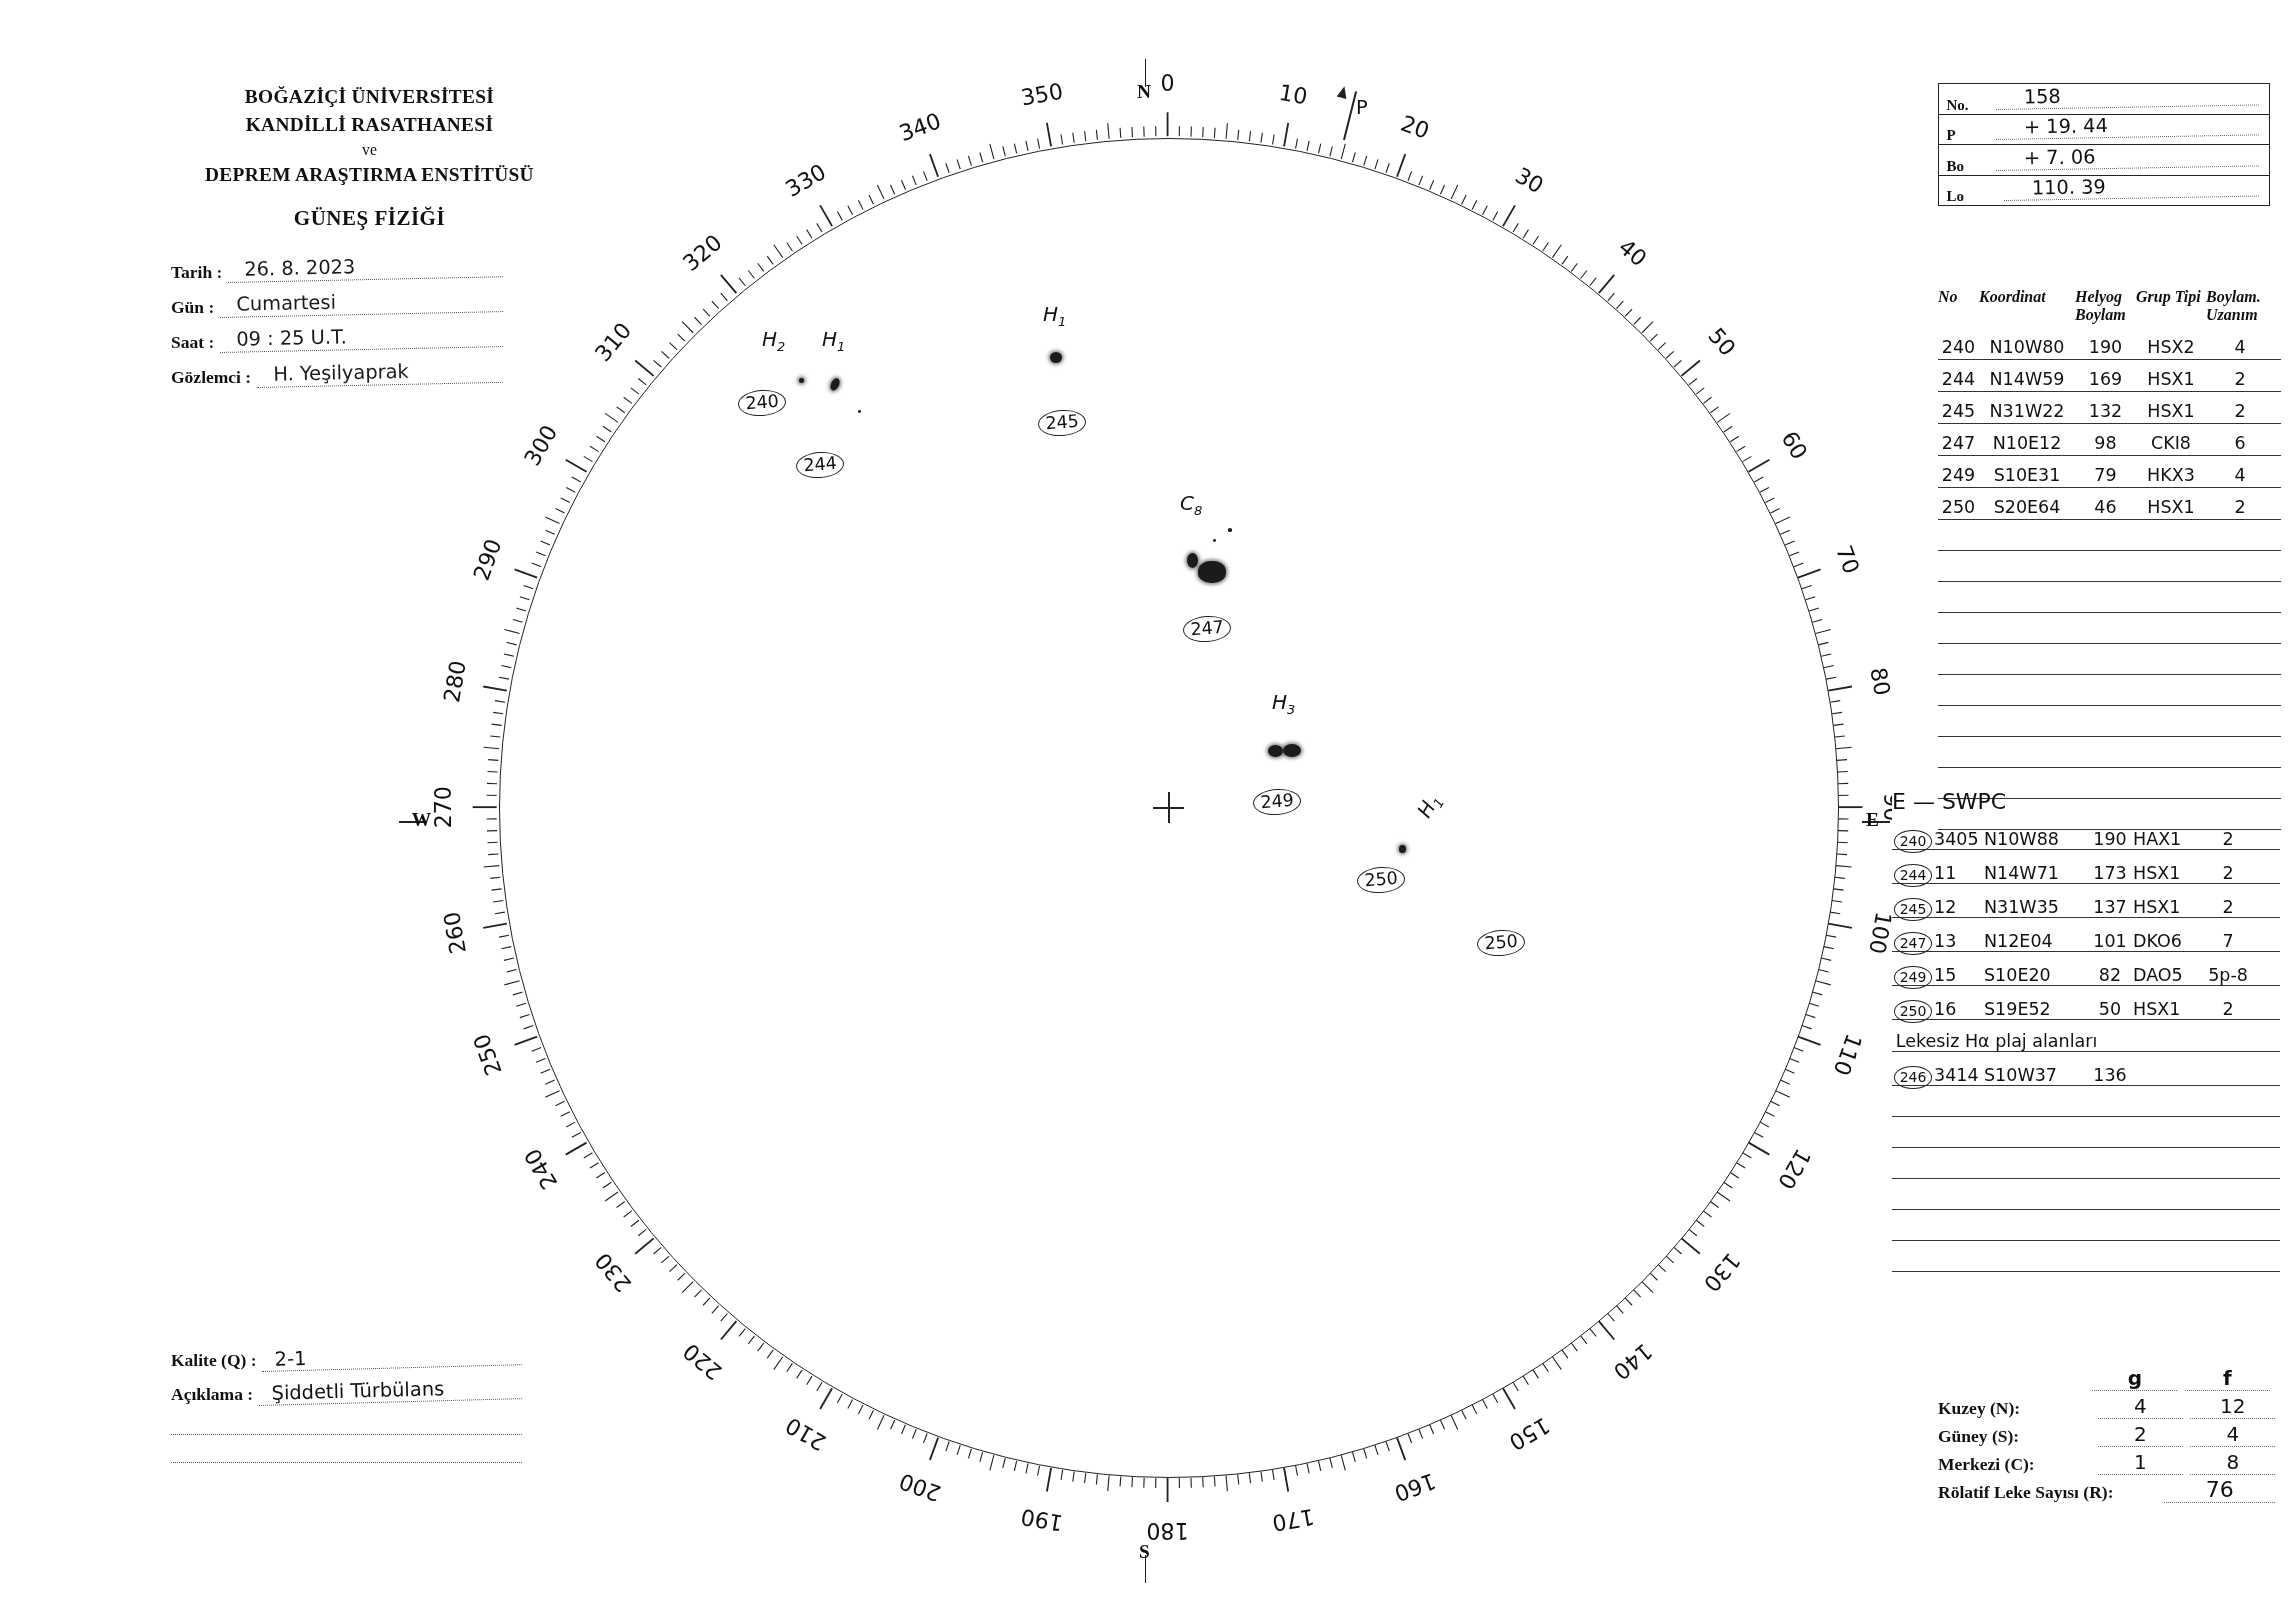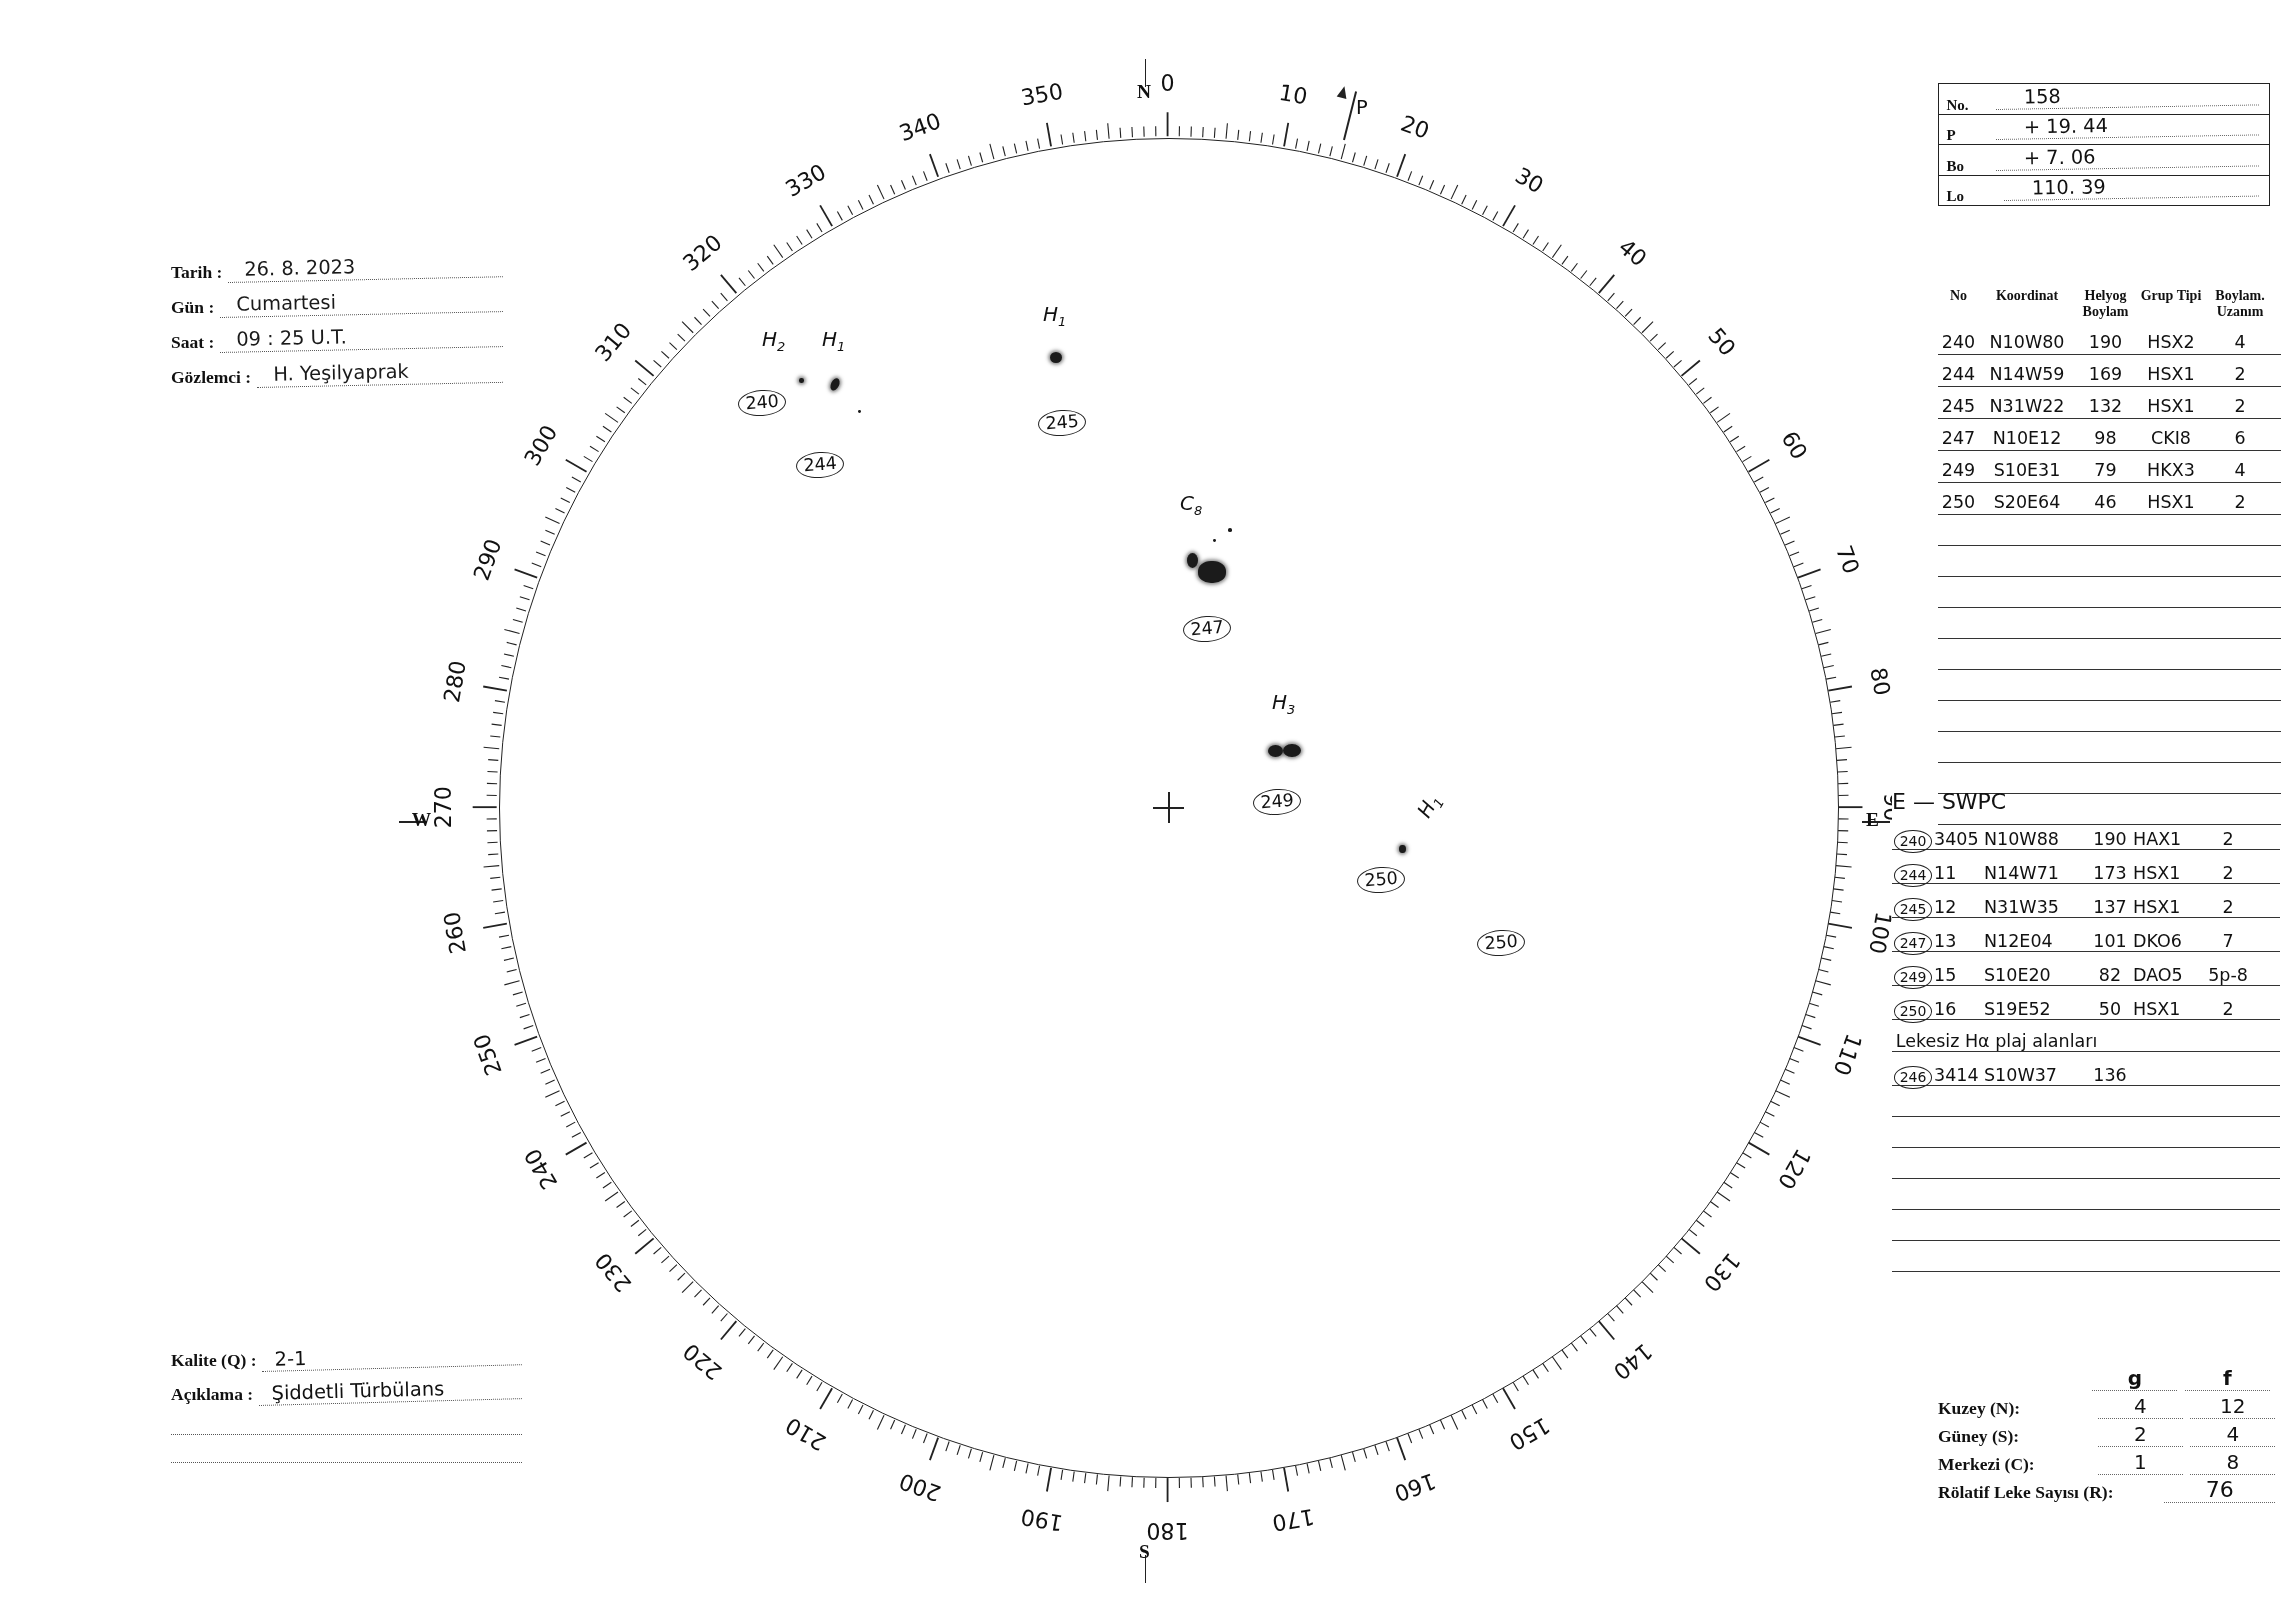--- a/index.html
+++ b/index.html
@@ -78,21 +78,21 @@
   .rpanel{position:absolute;left:1938px;top:83px;width:332px;}
   .idbox{border:1.3px solid #222;width:330px;}
   .idrow{display:flex;align-items:flex-end;height:29.5px;border-bottom:1px solid #222;}
   .idrow:last-child{border-bottom:none;gap:8px;}
   .idlab{font-weight:bold;font-size:15px;width:50px;padding-left:7.4px;}
   .idval{flex:1;font-family:"DejaVu Sans",sans-serif;font-size:19.4px;
         border-bottom:0.9px dotted #666;margin:0 9.2px 3.7px 0;padding-left:28px;
         transform:rotate(-1deg);transform-origin:left bottom;}
 
   .tbl{position:absolute;left:1938px;top:288px;width:343px;}
-  .thead{display:flex;font-size:14px;font-weight:bold;text-align:center;line-height:1.15;}
+  .thead{display:flex;font-size:16px;font-weight:bold;line-height:1.15;font-style:italic;}
   .thead div{padding-bottom:2.8px;}
   .c-no{width:41px;}
   .c-ko{width:96px;}
   .c-he{width:61px;}
   .c-gr{width:70px;}
   .c-bo{width:68px;}
   .trow{display:flex;border-bottom:1px solid #333;height:31px;align-items:flex-end;
         font-family:"DejaVu Sans",sans-serif;font-size:17.5px;}
   .trow div{padding-bottom:1.8px;text-align:center;}
   .trow.empty{height:30px;}
@@ -122,20 +122,27 @@
   .clab{font-weight:bold;flex:1;white-space:nowrap;}
   .cg,.cf{width:85px;text-align:center;font-family:"DejaVu Sans",sans-serif;font-size:20px;
           border-bottom:0.9px dotted #666;margin:0 3.7px;}
   .crow.total .cf{width:111px;font-size:22px;}
 </style>
 </head>
 <body>
 
 <div class="root">
 
+  <div class="hdr">
+    <div class="l1">BOĞAZİÇİ ÜNİVERSİTESİ</div>
+    <div class="l2">KANDİLLİ RASATHANESİ</div>
+    <div class="ve">ve</div>
+    <div class="l4">DEPREM ARAŞTIRMA ENSTİTÜSÜ</div>
+    <div class="l5">GÜNEŞ FİZİĞİ</div>
+  </div>
 
   <div class="fields">
     <div class="frow">
       <span class="flab">Tarih :</span>
       <span class="fval">26. 8. 2023</span>
     </div>
     <div class="frow">
       <span class="flab">Gün :</span>
       <span class="fval">Cumartesi</span>
     </div>

